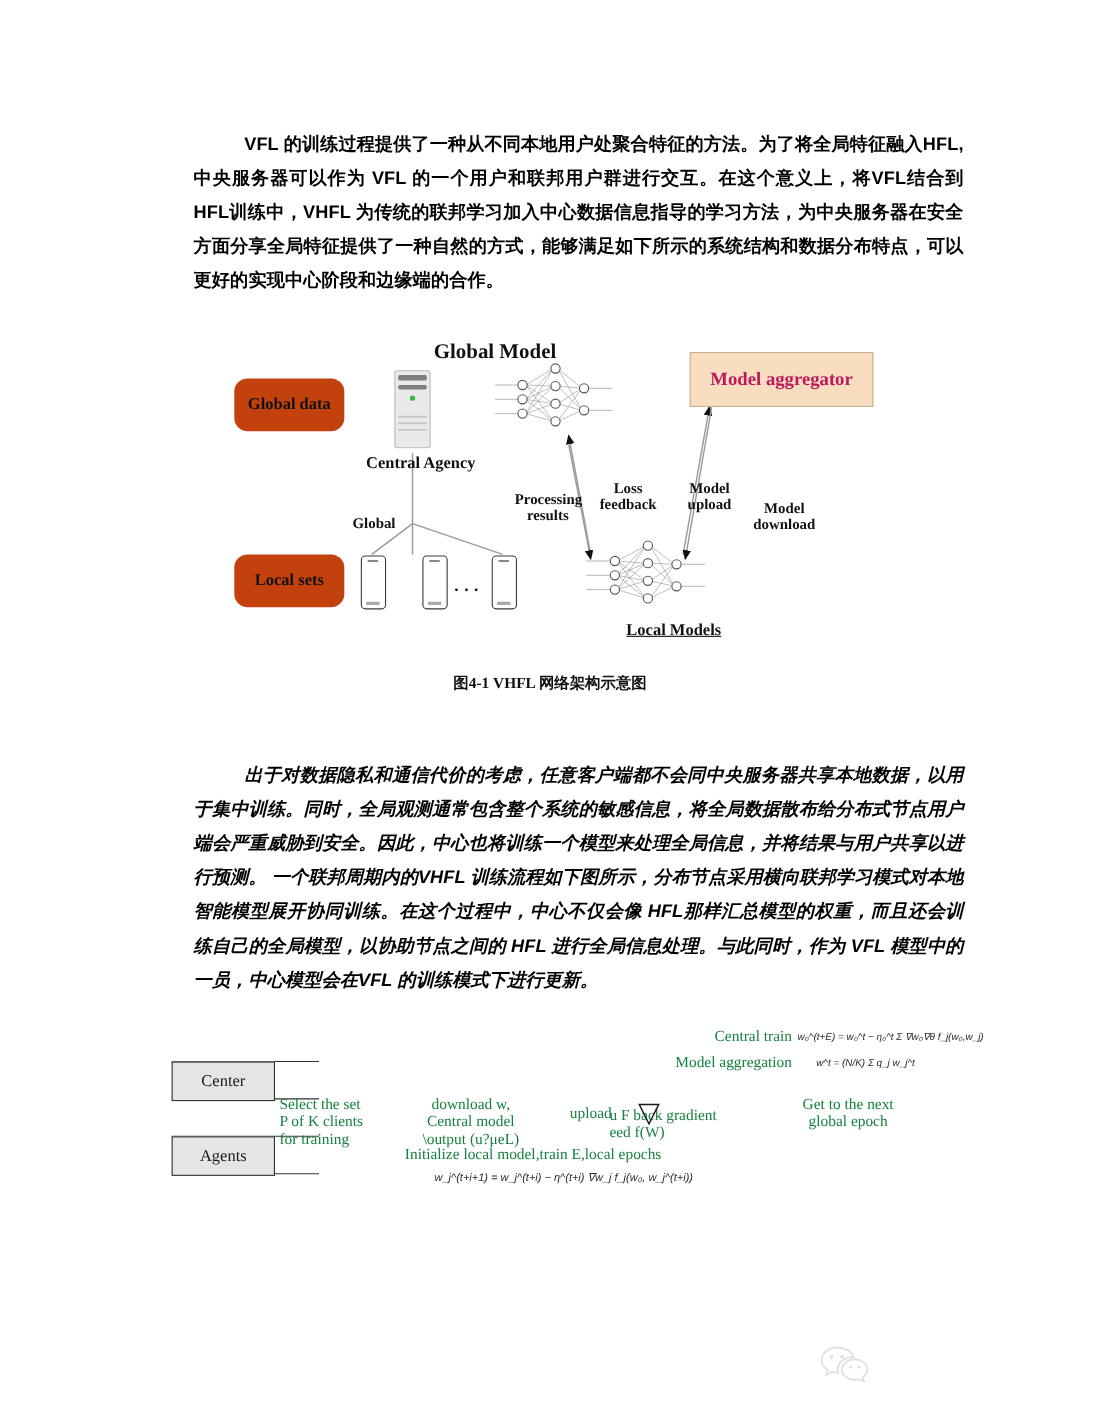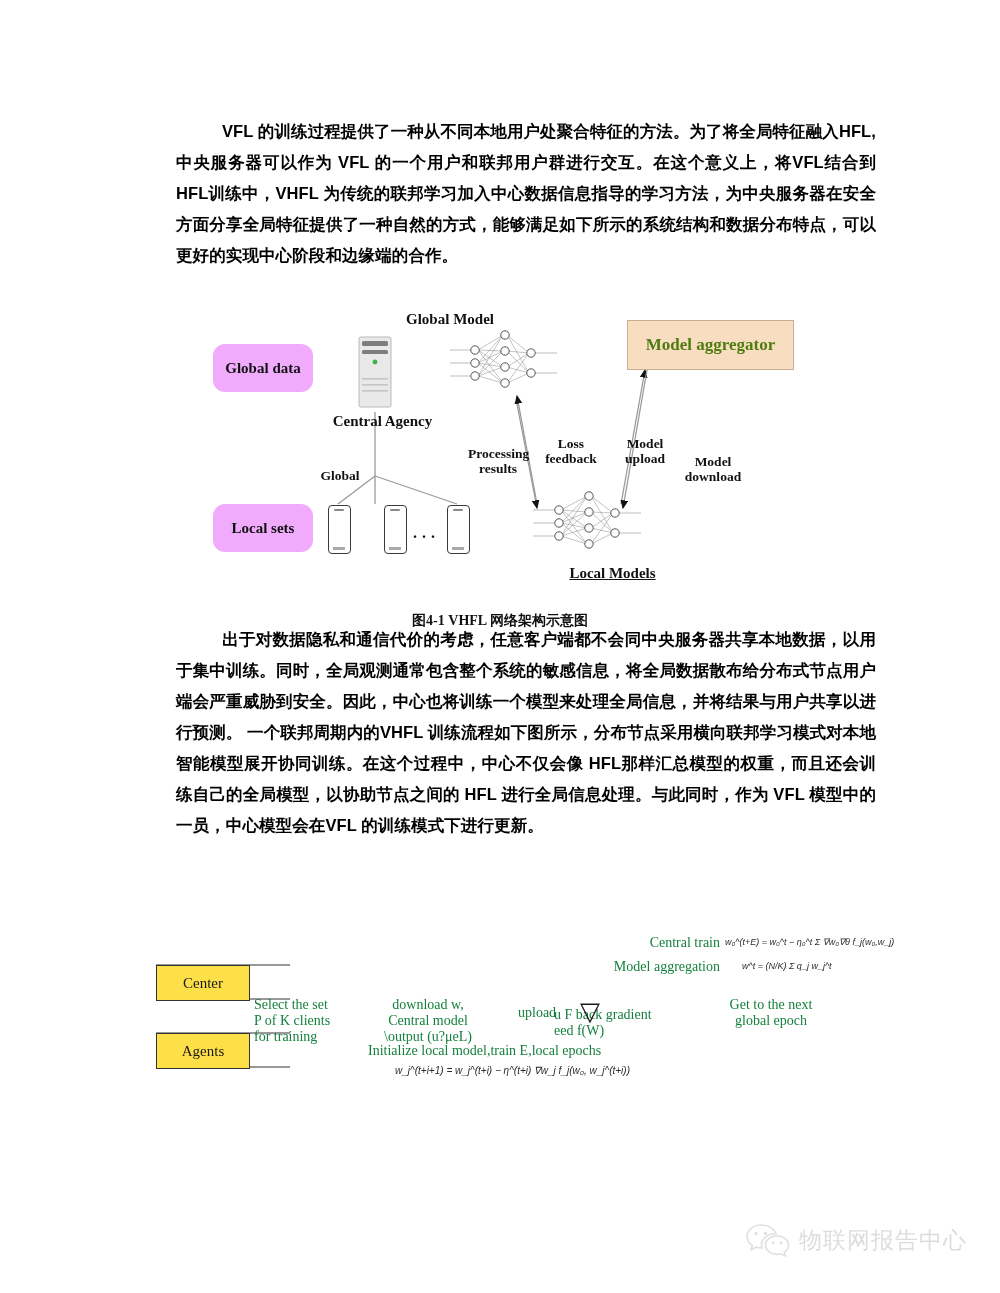--- a/index.html
+++ b/index.html
@@ -38,37 +38,38 @@
   }
   .para .indent { display: inline-block; width: 46px; }
 
   #para-1 {
     left: 152px;
     top: 116px;
     width: 700px;
   }
   #para-2 {
     left: 152px;
-    top: 624px;
+    top: 690px;
     width: 700px;
+    font-style: italic;
   }
 
   
   #figure-1 {
     position: absolute;
     left: 185px;
     top: 308px;
     width: 630px;
     height: 295px;
   }
   .fig1-svg { position: absolute; left: 0; top: 0; }
 
   .blue-box {
     position: absolute;
-    background: #f0abfc;
+    background: #c2410c;
     border-radius: 12px;
     display: flex;
     align-items: center;
     justify-content: center;
     font-family: "Liberation Serif", "DejaVu Serif", serif;
     font-weight: bold;
     font-size: 15px;
     color: #111;
   }
   #global-data-box { left: 28px; top: 36px; width: 100px; height: 48px; }
@@ -78,36 +79,36 @@
     position: absolute;
     left: 442px; top: 12px; width: 165px; height: 48px;
     background: #f8ddc0;
     border: 1px solid #c9ae90;
     display: flex;
     align-items: center;
     justify-content: center;
     font-family: "Liberation Serif", "DejaVu Serif", serif;
     font-weight: bold;
     font-size: 17px;
-    color: #4d7c0f;
+    color: #be185d;
   }
 
   .fig1-label {
     position: absolute;
     font-family: "Liberation Serif", "DejaVu Serif", serif;
     font-weight: bold;
     font-size: 13.5px;
     color: #111;
     text-align: center;
     line-height: 15px;
     white-space: pre-line;
   }
   #label-central-agency { left: 140px; top: 106px; width: 115px; font-size: 15px; }
   #label-network        { left: 120px; top: 160px; width: 70px; }
-  #label-global-model   { left: 190px; top: 4px;  width: 150px; font-size: 15px; }
+  #label-global-model   { left: 190px; top: 4px;  width: 150px; font-size: 19px; }
   #label-local-models   { left: 370px; top: 258px; width: 115px; font-size: 15px; text-decoration: underline; }
   #label-processing     { left: 283px; top: 138px; width: 60px; }
   #label-loss-feedback  { left: 355px; top: 128px; width: 62px; }
   #label-model-upload   { left: 432px; top: 128px; width: 56px; }
   #label-model-download { left: 497px; top: 146px; width: 62px; }
 
   
   #server-tower {
     position: absolute;
     left: 172px; top: 28px; width: 36px; height: 72px;
@@ -164,21 +165,21 @@
     font-family: "Liberation Serif", "DejaVu Serif", serif;
     color: #1a1a1a;
   }
   .lane-box {
     position: absolute;
     border: 1px solid #333;
     display: flex;
     align-items: center;
     justify-content: center;
     font-size: 15px;
-    background: #fde047;
+    background: #e5e5e5;
   }
   #center-box { left: 6px; top: 40px; width: 92px; height: 34px; }
   #agents-box { left: 6px; top: 108px; width: 92px; height: 34px; }
 
   .f2-text {
     position: absolute;
     font-size: 14px;
     line-height: 16px;
     white-space: pre-line;
     color: #15803d;
@@ -422,16 +423,15 @@
 
   <div id="footer-logo">
     <svg class="wechat-mark" viewBox="0 0 46 36">
       <path d="M16 3C8.3 3 2 8.1 2 14.4c0 3.6 2.1 6.8 5.3 8.9L6 27.8l5-2.6c1.6.5 3.3.7 5 .7h1c-.3-.9-.5-1.9-.5-2.9 0-6.2 6.1-11.2 13.6-11.2h.9C29.6 7 23.5 3 16 3z" fill="none" stroke="#9a9a9a" stroke-width="1.6"></path>
       <circle cx="11" cy="11.5" r="1.7" fill="#9a9a9a"></circle>
       <circle cx="20.5" cy="11.5" r="1.7" fill="#9a9a9a"></circle>
       <path d="M43.6 23.1c0-5.1-5.2-9.3-11.6-9.3s-11.6 4.2-11.6 9.3 5.2 9.3 11.6 9.3c1.4 0 2.8-.2 4.1-.6l4.3 2.2-1.1-3.9c2.6-1.7 4.3-4.3 4.3-7z" fill="none" stroke="#9a9a9a" stroke-width="1.6"></path>
       <circle cx="28.3" cy="20.8" r="1.4" fill="#9a9a9a"></circle>
       <circle cx="36" cy="20.8" r="1.4" fill="#9a9a9a"></circle>
     </svg>
-    <span class="wm-text">物联网报告中心</span>
   </div>
 
 </div>
 
 </body></html>

